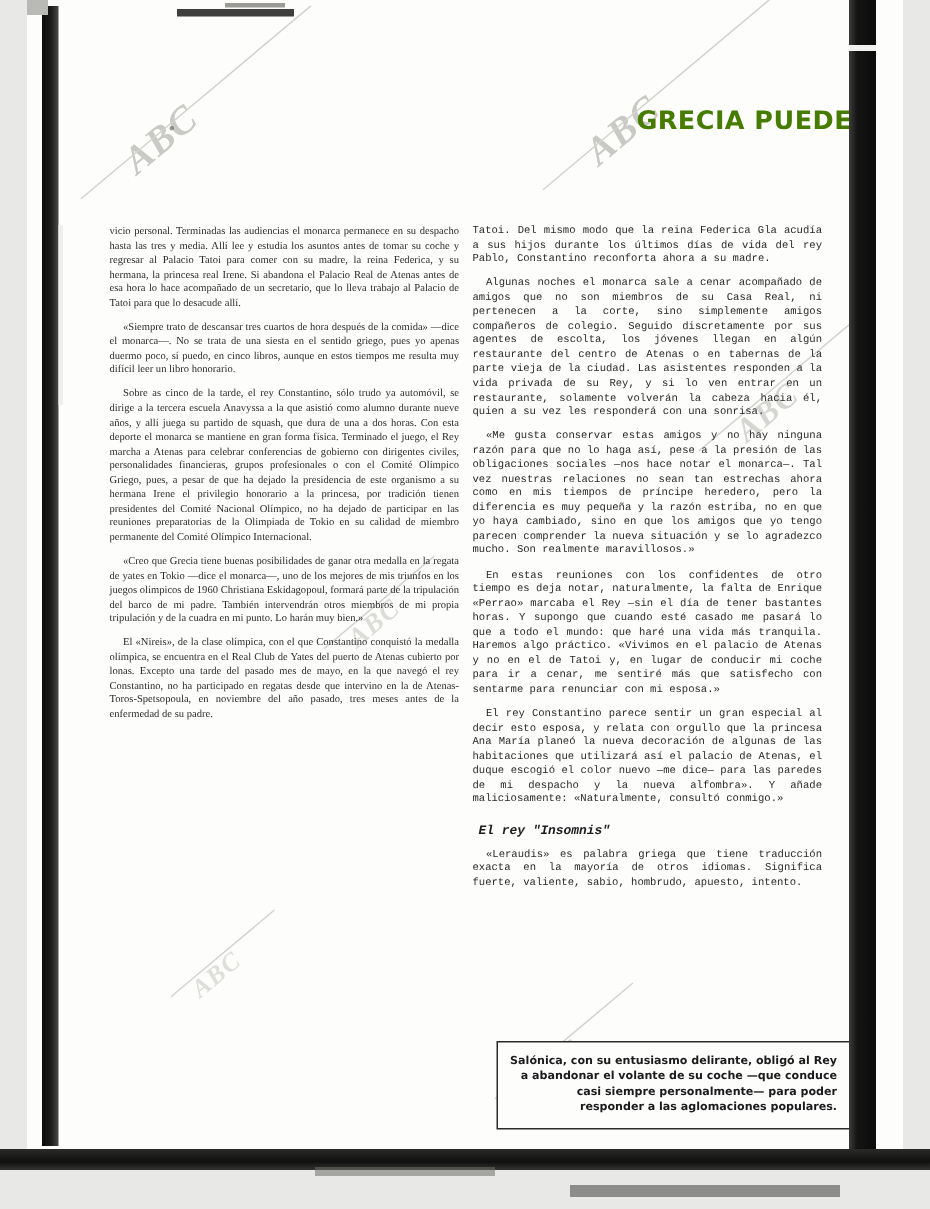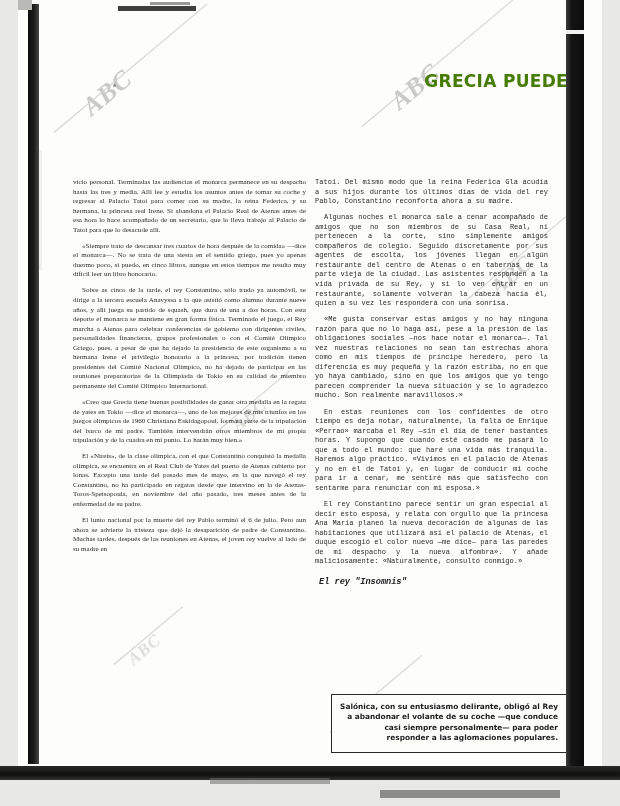--- a/index.html
+++ b/index.html
@@ -86,21 +86,21 @@
   
   .column{
     position:absolute;
     top:150px;
     width:233px;
     font-size:7.05px;
     line-height:9.55px;
     text-align:justify;
     color:#1b1b1d;
     font-family:"Liberation Serif", serif;
-    -webkit-hyphens:auto; hyphens:auto;margin-top:28px;
+    -webkit-hyphens:auto; hyphens:auto;
   }
   #column-left{left:55px;}
   #column-right{left:297px;font-family:Liberation Mono, monospace;}
 
   .column p{margin:0 0 6.5px 0;text-indent:9px;}
   .column p.no-indent{text-indent:0;}
 
   .subhead{
     font-style:italic;
     font-weight:700;
@@ -167,30 +167,30 @@
   <div id="headline">
     <div>GRECIA PUEDE</div>
   </div>
 
   <div class="column" id="column-left">
     <p class="no-indent">vicio personal. Terminadas las audiencias el monarca permanece en su despacho hasta las tres y media. Allí lee y estudia los asuntos antes de tomar su coche y regresar al Palacio Tatoi para comer con su madre, la reina Federica, y su hermana, la princesa real Irene. Si abandona el Palacio Real de Atenas antes de esa hora lo hace acompañado de un secretario, que lo lleva trabajo al Palacio de Tatoi para que lo desacude allí.</p>
     <p>«Siempre trato de descansar tres cuartos de hora después de la comida» —dice el monarca—. No se trata de una siesta en el sentido griego, pues yo apenas duermo poco, sí puedo, en cinco libros, aunque en estos tiempos me resulta muy difícil leer un libro honorario.</p>
     <p>Sobre as cinco de la tarde, el rey Constantino, sólo trudo ya automóvil, se dirige a la tercera escuela Anavyssa a la que asistió como alumno durante nueve años, y allí juega su partido de squash, que dura de una a dos horas. Con esta deporte el monarca se mantiene en gran forma física. Terminado el juego, el Rey marcha a Atenas para celebrar conferencias de gobierno con dirigentes civiles, personalidades financieras, grupos profesionales o con el Comité Olímpico Griego, pues, a pesar de que ha dejado la presidencia de este organismo a su hermana Irene el privilegio honorario a la princesa, por tradición tienen presidentes del Comité Nacional Olímpico, no ha dejado de participar en las reuniones preparatorias de la Olimpiada de Tokio en su calidad de miembro permanente del Comité Olímpico Internacional.</p>
     <p>«Creo que Grecia tiene buenas posibilidades de ganar otra medalla en la regata de yates en Tokio —dice el monarca—, uno de los mejores de mis triunfos en los juegos olímpicos de 1960 Christiana Eskidagopoul, formará parte de la tripulación del barco de mi padre. También intervendrán otros miembros de mi propia tripulación y de la cuadra en mi punto. Lo harán muy bien.»</p>
     <p>El «Nireis», de la clase olímpica, con el que Constantino conquistó la medalla olímpica, se encuentra en el Real Club de Yates del puerto de Atenas cubierto por lonas. Excepto una tarde del pasado mes de mayo, en la que navegó el rey Constantino, no ha participado en regatas desde que intervino en la de Atenas-Toros-Spetsopoula, en noviembre del año pasado, tres meses antes de la enfermedad de su padre.</p>
-    <p>El lunto nacional por la muerte del rey Pablo terminó el 6 de julio. Pero aun ahora se advierte la tristeza que dejó la desaparición de padre de Constantino. Muchas tardes, después de las reuniones en Atenas, el joven rey vuelve al lado de su madre en</p>
   </div>
 
   <div class="column" id="column-right">
     <p class="no-indent">Tatoi. Del mismo modo que la reina Federica Gla acudía a sus hijos durante los últimos días de vida del rey Pablo, Constantino reconforta ahora a su madre.</p>
     <p>Algunas noches el monarca sale a cenar acompañado de amigos que no son miembros de su Casa Real, ni pertenecen a la corte, sino simplemente amigos compañeros de colegio. Seguido discretamente por sus agentes de escolta, los jóvenes llegan en algún restaurante del centro de Atenas o en tabernas de la parte vieja de la ciudad. Las asistentes responden a la vida privada de su Rey, y si lo ven entrar en un restaurante, solamente volverán la cabeza hacia él, quien a su vez les responderá con una sonrisa.</p>
     <p>«Me gusta conservar estas amigos y no hay ninguna razón para que no lo haga así, pese a la presión de las obligaciones sociales —nos hace notar el monarca—. Tal vez nuestras relaciones no sean tan estrechas ahora como en mis tiempos de príncipe heredero, pero la diferencia es muy pequeña y la razón estriba, no en que yo haya cambiado, sino en que los amigos que yo tengo parecen comprender la nueva situación y se lo agradezco mucho. Son realmente maravillosos.»</p>
     <p>En estas reuniones con los confidentes de otro tiempo es deja notar, naturalmente, la falta de Enrique «Perrao» marcaba el Rey —sin el día de tener bastantes horas. Y supongo que cuando esté casado me pasará lo que a todo el mundo: que haré una vida más tranquila. Haremos algo práctico. «Vivimos en el palacio de Atenas y no en el de Tatoi y, en lugar de conducir mi coche para ir a cenar, me sentiré más que satisfecho con sentarme para renunciar con mi esposa.»</p>
     <p>El rey Constantino parece sentir un gran especial al decir esto esposa, y relata con orgullo que la princesa Ana María planeó la nueva decoración de algunas de las habitaciones que utilizará así el palacio de Atenas, el duque escogió el color nuevo —me dice— para las paredes de mi despacho y la nueva alfombra». Y añade maliciosamente: «Naturalmente, consultó conmigo.»</p>
     <div class="subhead">El rey "Insomnis"</div>
+    <p>«Leraudis» es palabra griega que tiene traducción exacta en la mayoría de otros idiomas. Significa fuerte, valiente, sabio, hombrudo, apuesto, intento.</p>
   </div>
 
   <div id="pull-quote">
     <div id="pull-quote-text">Salónica, con su entusiasmo delirante, obligó al Rey a abandonar el volante de su coche —que conduce casi siempre personalmente— para poder responder a las aglomaciones populares.</div>
   </div>
 
   <div class="dust" style="left:332px;top:772px;width:3px;height:3px;"></div>
   <div class="dust" style="left:95px;top:84px;width:3px;height:3px;"></div>
 </div>
 

